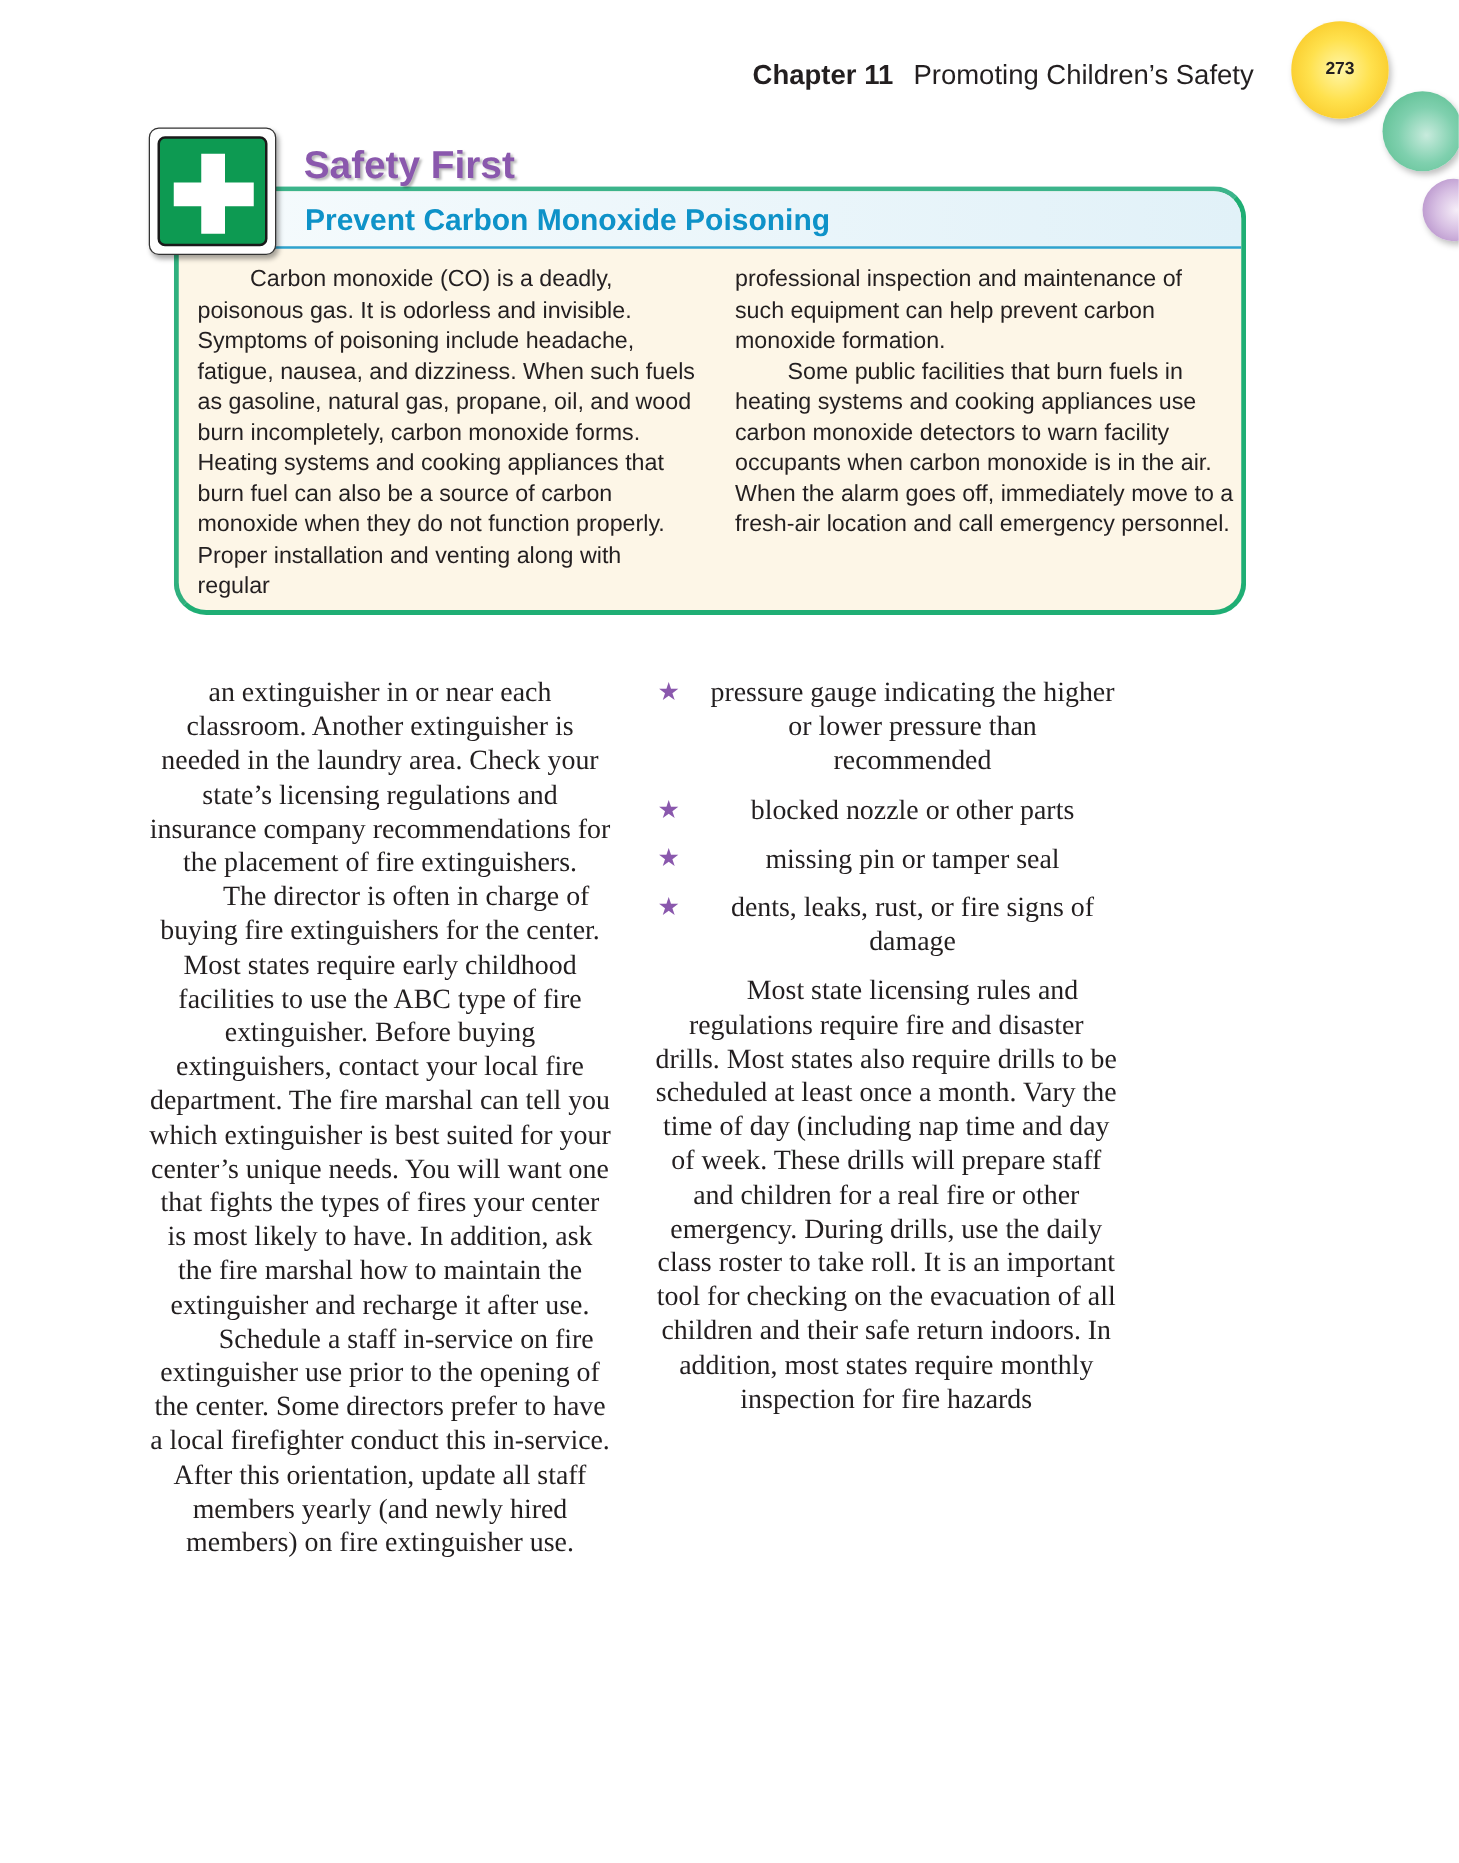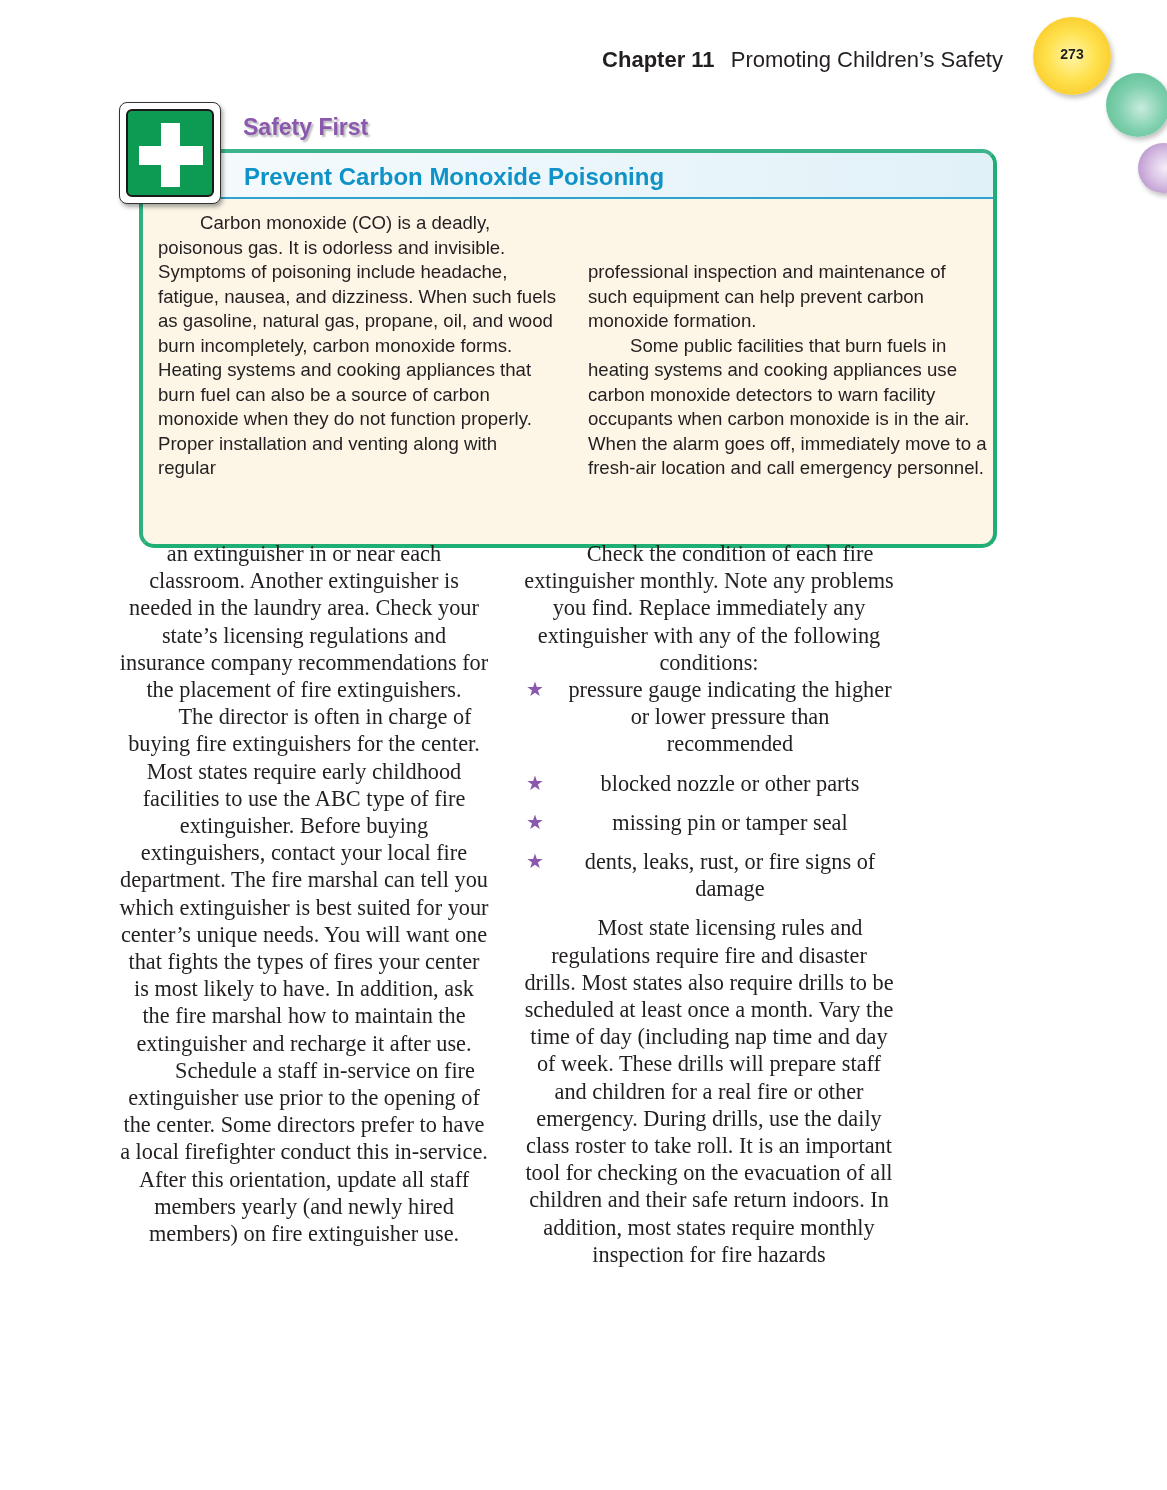--- a/index.html
+++ b/index.html
@@ -33,50 +33,50 @@
     box-shadow: 2px 3px 5px rgba(0,0,0,0.25);
   }
   .ball-purple {
     left: 1138px; top: 143px; width: 50px; height: 50px;
     background: radial-gradient(circle at 55% 50%, #f6eef8 0%, #d7bfe3 45%, #a97fc0 100%);
     box-shadow: 2px 3px 5px rgba(0,0,0,0.25);
   }
 
   
   .safety-box {
-    position: absolute; left: 139px; top: 149px; width: 858px; height: 399px;
-    border: 4px solid #1fae74; border-radius: 15px;
+    position: absolute; left: 139px; top: 149px; width: 858px; height: 343px;
+    border: 4px solid #1fae74; border-radius: 26px;
     border-top-color: #3cb48b; border-left-color: #2fb07e;
     background: #fdf6e7;
     box-sizing: border-box;
     overflow: hidden;
   }
   .safety-box::after {
     content: ""; position: absolute; left: 0; right: 0; bottom: -4px; height: 4px;
   }
   .box-header {
     position: absolute; left: 0; top: 0; right: 0; height: 44px;
     background: linear-gradient(90deg, #f6fbfd 0%, #e1f1f8 100%);
     border-bottom: 2px solid #2ea3cf;
   }
   .box-subtitle {
     position: absolute; left: 101px; top: 10px;
     font-family: "Liberation Sans", sans-serif; font-weight: bold; font-size: 24px;
     color: #0e92c8; white-space: nowrap;
   }
   .box-title {
     position: absolute; left: 243px; top: 114px;
-    font-family: "Liberation Sans", sans-serif; font-weight: bold; font-size: 23px;
+    font-family: "Liberation Sans", sans-serif; font-weight: bold; font-size: 31px;
     color: #8a58ad; white-space: nowrap;
     text-shadow: 2px 2px 2px rgba(0,0,0,0.28);
   }
   .box-cols {
     position: absolute; left: 15px; top: 58px; width: 830px;
     display: flex; justify-content: space-between;
-    font-family: "Liberation Sans", sans-serif; font-size: 18.6px; line-height: 24.5px; color: #231f20; align-items: flex-end;
+    font-family: "Liberation Sans", sans-serif; font-size: 18.6px; line-height: 24.5px; color: #231f20;
   }
   .box-col { width: 400px; }
   .box-col p { margin: 0; }
   .indent { text-indent: 42px; }
 
   .first-aid {
     position: absolute; left: 119px; top: 102px; width: 102px; height: 102px;
     background: #ffffff; border: 1.5px solid #333; border-radius: 8px;
     box-shadow: 2px 3px 4px rgba(0,0,0,0.35);
     box-sizing: border-box;
@@ -140,21 +140,20 @@
   </div>
 </div>
 
 <div class="col col-left">
   <p>an extinguisher in or near each classroom. Another extinguisher is needed in the laundry area. Check your state’s licensing regulations and insurance company recommendations for the placement of fire extinguishers.</p>
   <p class="indent">The director is often in charge of buying fire extinguishers for the center. Most states require early childhood facilities to use the ABC type of fire extinguisher. Before buying extinguishers, contact your local fire department. The fire marshal can tell you which extinguisher is best suited for your center’s unique needs. You will want one that fights the types of fires your center is most likely to have. In addition, ask the fire marshal how to maintain the extinguisher and recharge it after use.</p>
   <p class="indent">Schedule a staff in-service on fire extinguisher use prior to the opening of the center. Some directors prefer to have a local firefighter conduct this in-service. After this orientation, update all staff members yearly (and newly hired members) on fire extinguisher use.</p>
 </div>
 
 <div class="col col-right">
-  <p class="indent">Check the condition of each fire extinguisher monthly. Note any problems you find. Replace immediately any extinguisher with any of the following conditions:</p>
   <ul class="bullets">
     <li><span class="star">★</span><span>pressure gauge indicating the higher or lower pressure than recommended</span></li>
     <li><span class="star">★</span><span>blocked nozzle or other parts</span></li>
     <li><span class="star">★</span><span>missing pin or tamper seal</span></li>
     <li><span class="star">★</span><span>dents, leaks, rust, or fire signs of damage</span></li>
   </ul>
   <p class="indent">Most state licensing rules and regulations require fire and disaster drills. Most states also require drills to be scheduled at least once a month. Vary the time of day (including nap time and day of week. These drills will prepare staff and children for a real fire or other emergency. During drills, use the daily class roster to take roll. It is an important tool for checking on the evacuation of all children and their safe return indoors. In addition, most states require monthly inspection for fire hazards</p>
 </div>
 
 </body></html>

